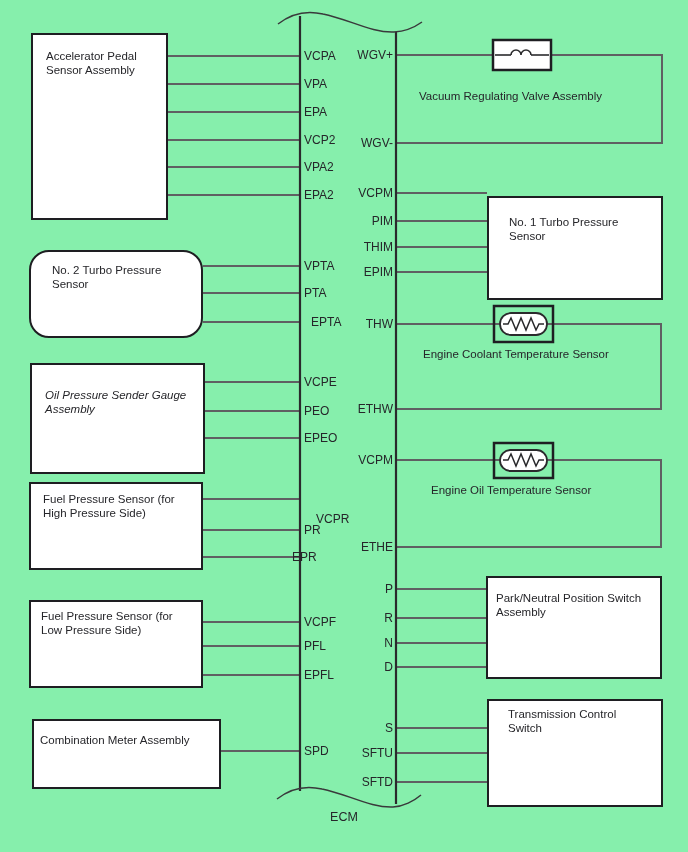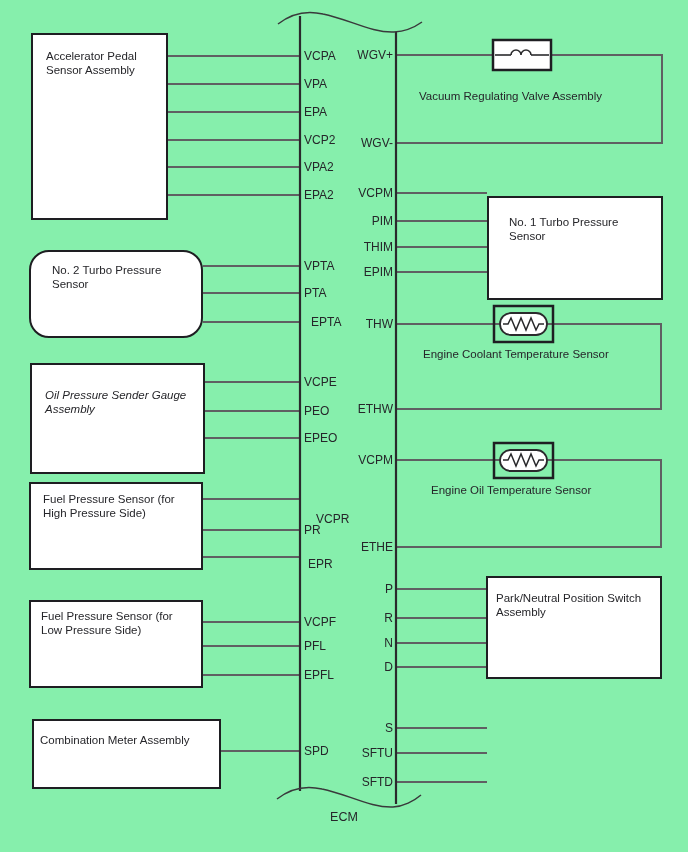--- a/index.html
+++ b/index.html
@@ -95,20 +95,22 @@
 Low Pressure Side)</div>
 
   <div class="box" style="left:32px;top:719px;width:189px;height:70px;padding:13px 2px 2px 6px;">Combination Meter Assembly</div>
 
   <div class="box" style="left:487px;top:196px;width:176px;height:104px;padding:18px 2px 2px 20px;">No. 1 Turbo Pressure
 Sensor</div>
 
   <div class="box" style="left:486px;top:576px;width:176px;height:103px;padding:14px 2px 2px 8px;">Park/Neutral Position Switch
 Assembly</div>
 
+  <div class="box" style="left:487px;top:699px;width:176px;height:108px;padding:7px 2px 2px 19px;">Transmission Control
+Switch</div>
 
   <div class="loop-label" style="left:419px;top:56px;margin-top:34px;">Vacuum Regulating Valve Assembly</div>
 
   <div class="loop-label" style="left:423px;top:348px;">Engine Coolant Temperature Sensor</div>
 
   <div class="loop-label" style="left:431px;top:484px;">Engine Oil Temperature Sensor</div>
 
   <div class="ecm-label">ECM</div>
 
 <div class="pin" style="top: 49px; left: 304px;">VCPA</div>
@@ -118,21 +120,21 @@
     <div class="pin" style="top: 160px; left: 304px;">VPA2</div>
     <div class="pin" style="top: 188px; left: 304px;">EPA2</div>
     <div class="pin" style="top: 259px; left: 304px;">VPTA</div>
     <div class="pin" style="top: 286px; left: 304px;">PTA</div>
     <div class="pin" style="top: 315px; left: 311px;">EPTA</div>
     <div class="pin" style="top: 375px; left: 304px;">VCPE</div>
     <div class="pin" style="top: 404px; left: 304px;">PEO</div>
     <div class="pin" style="top: 431px; left: 304px;">EPEO</div>
     <div class="pin" style="top: 512px; left: 304px; margin-left: 12px;">VCPR</div>
     <div class="pin" style="top: 523px; left: 304px;">PR</div>
-    <div class="pin" style="top: 550px; left: 308px; margin-top: 7px;">EPR</div>
+    <div class="pin" style="top: 550px; left: 292px;">EPR</div>
     <div class="pin" style="top: 615px; left: 304px;">VCPF</div>
     <div class="pin" style="top: 639px; left: 304px;">PFL</div>
     <div class="pin" style="top: 668px; left: 304px;">EPFL</div>
     <div class="pin" style="top: 744px; left: 304px;">SPD</div>
     <div class="pin right" style="top: 48px; right: 295px;">WGV+</div>
     <div class="pin right" style="top: 136px; right: 295px;">WGV-</div>
     <div class="pin right" style="top: 186px; right: 295px;">VCPM</div>
     <div class="pin right" style="top: 214px; right: 295px;">PIM</div>
     <div class="pin right" style="top: 240px; right: 295px;">THIM</div>
     <div class="pin right" style="top: 265px; right: 295px;">EPIM</div>

